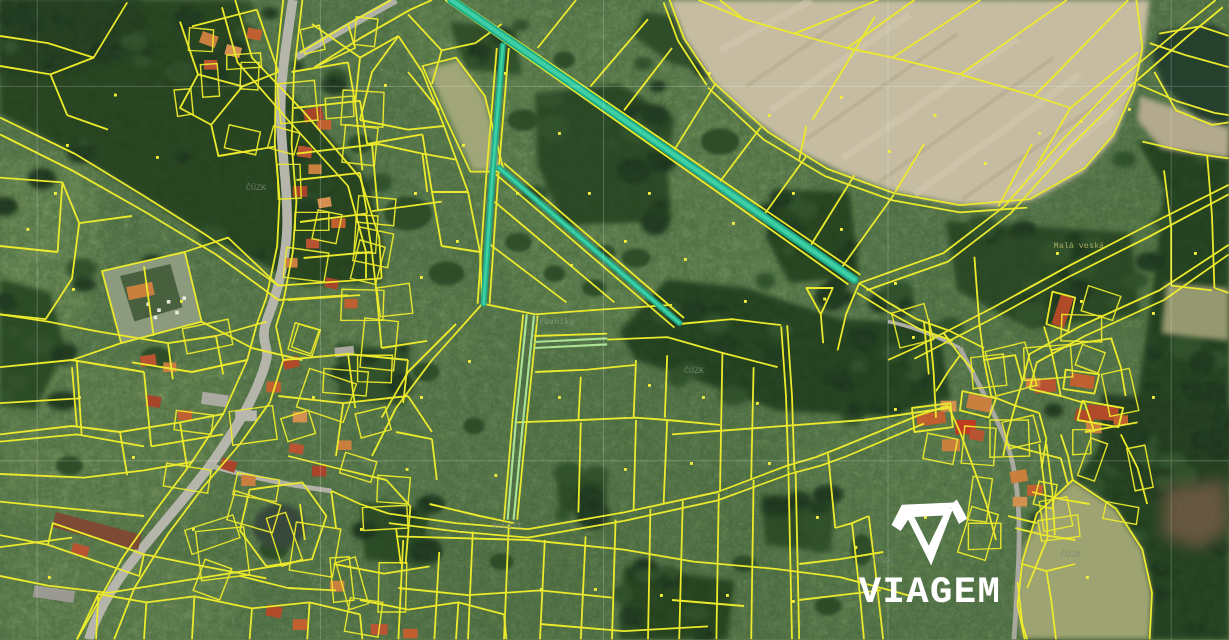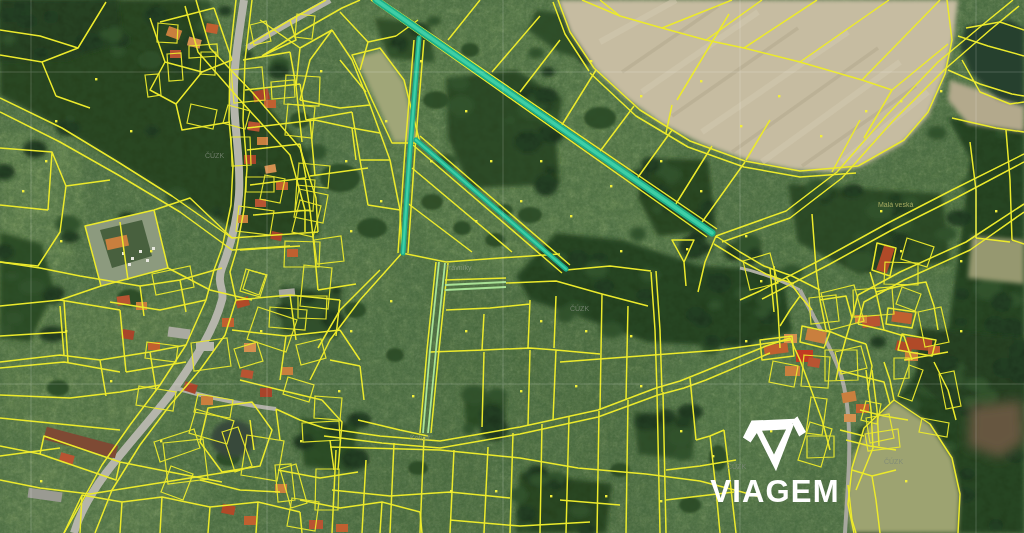--- a/index.html
+++ b/index.html
@@ -1,16 +1,16 @@
 <!DOCTYPE html>
 <html><head>
 <meta charset="utf-8">
 <style>
 html,body{margin:0;padding:0;background:#63804d}
-#map{position:relative;width:1024px;height:533px;overflow:hidden;font-family:Liberation Sans, sans-serif}
+#map{position:relative;width:1024px;height:533px;overflow:hidden;font-family:Liberation Mono, monospace}
 svg{display:block}
 </style>
 </head>
 <body>
 <div id="map">
 <svg width="1024" height="533" viewBox="0 0 1024 533">
 <defs>
 <filter id="b1" x="-20%" y="-20%" width="140%" height="140%">
           <feGaussianBlur stdDeviation="1.2"></feGaussianBlur>
         </filter>

